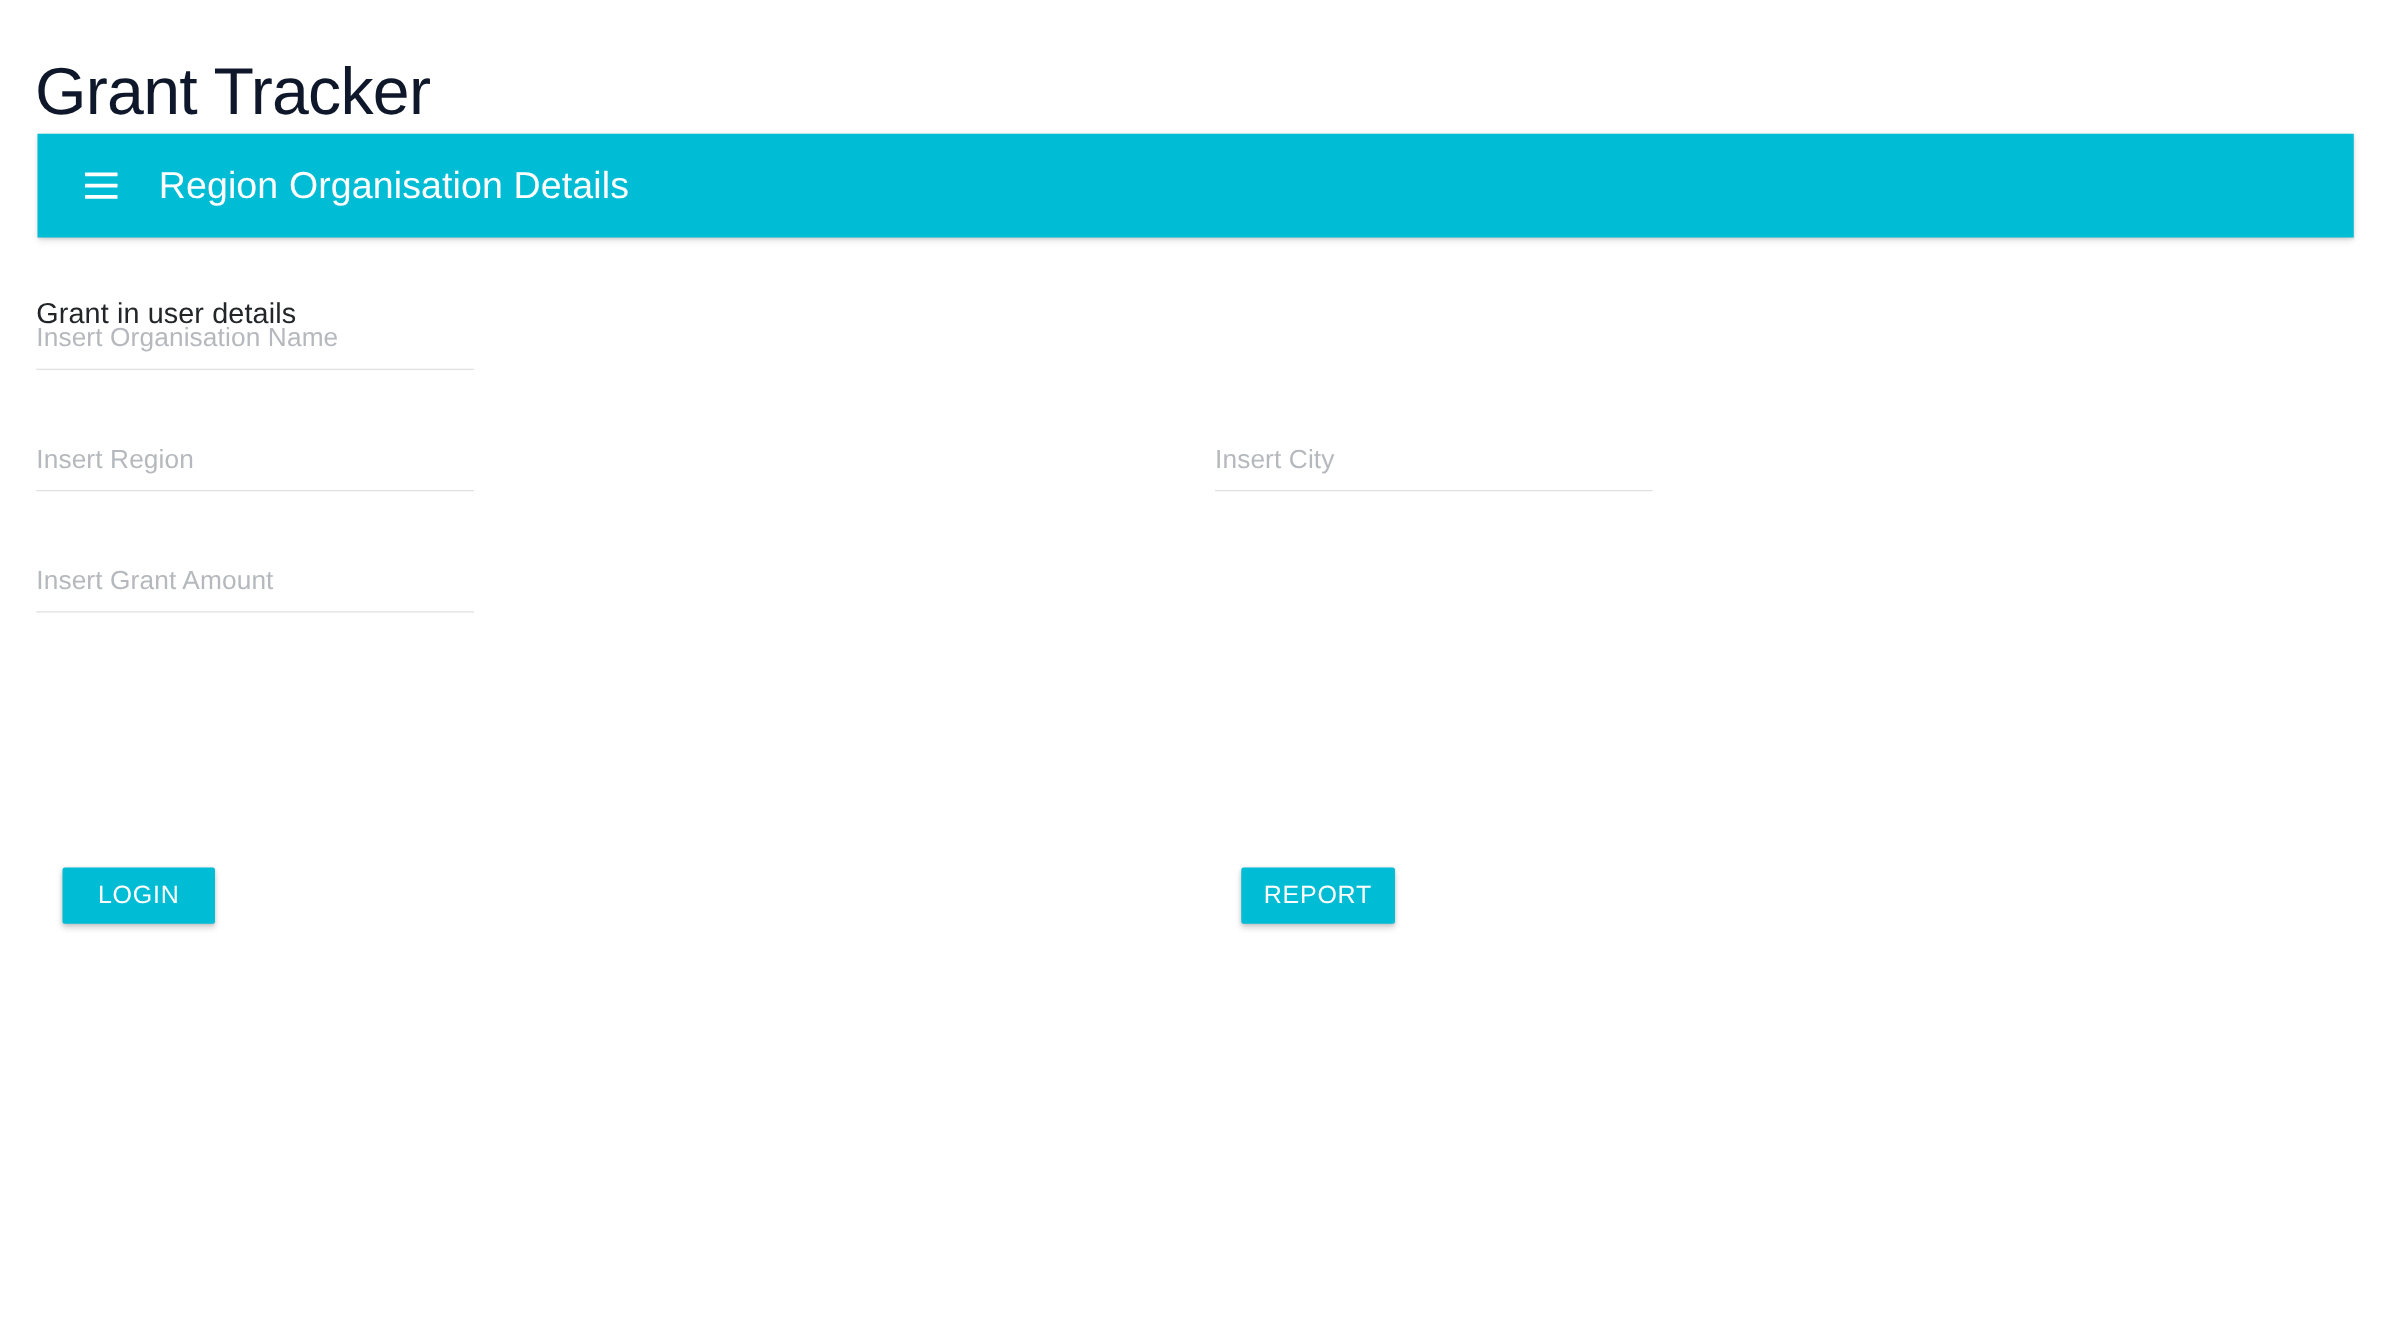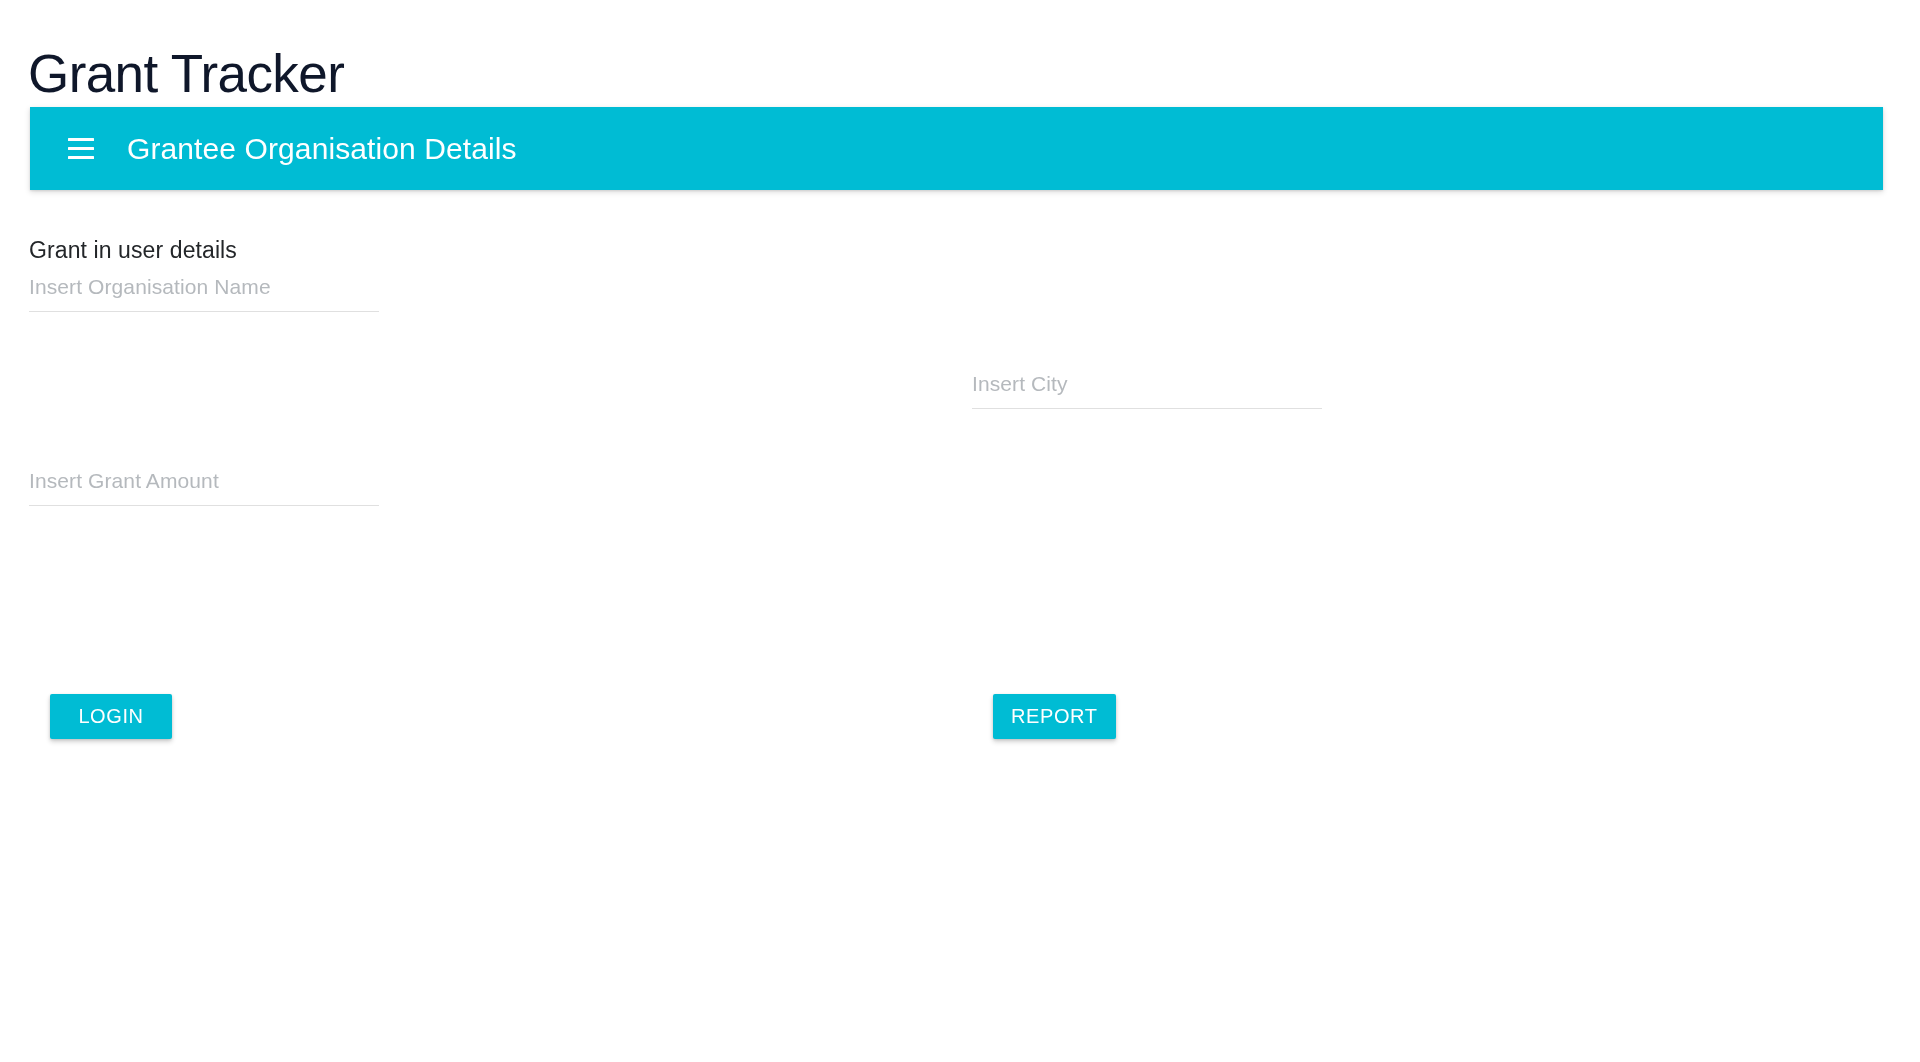--- a/index.html
+++ b/index.html
@@ -99,21 +99,20 @@
     top: 62px;
     width: 1920px;
   }
   .form-row {
     position: relative;
     height: 97px;
   }
   .field {
     position: absolute;
     height: 56px;
-    margin-top: 16px;
   }
   .field.col-left  { left: 29px;  width: 350px; }
   .field.col-right { left: 972px; width: 350px; }
 
   .field input {
     display: block;
     width: 100%;
     height: 44px;
     box-sizing: border-box;
     border: none;
@@ -165,37 +164,40 @@
 <body>
 
 <h1 class="app-title">Grant Tracker</h1>
 
 <div class="toolbar">
   <button class="menu-button">
     <span class="bar"></span>
     <span class="bar"></span>
     <span class="bar"></span>
   </button>
-  <span class="toolbar-title">Grantee Organisation Details</span>
+  <span class="toolbar-title">Region Organisation Details</span>
 </div>
 
 <div class="content">
 
   <h2 class="section-heading">Grant in user details</h2>
 
   <div class="form-grid">
 
     <div class="form-row">
       <div class="field col-left">
         <input type="text" placeholder="Insert Organisation Name" style="">
       </div>
     </div>
 
 
     <div class="form-row">
+      <div class="field col-left">
+        <input type="text" placeholder="Insert Region" style="">
+      </div>
       <div class="field col-right">
         <input type="text" placeholder="Insert City" style="">
       </div>
     </div>
 
     <div class="form-row">
       <div class="field col-left">
         <input type="text" placeholder="Insert Grant Amount" style="">
       </div>
     </div>

